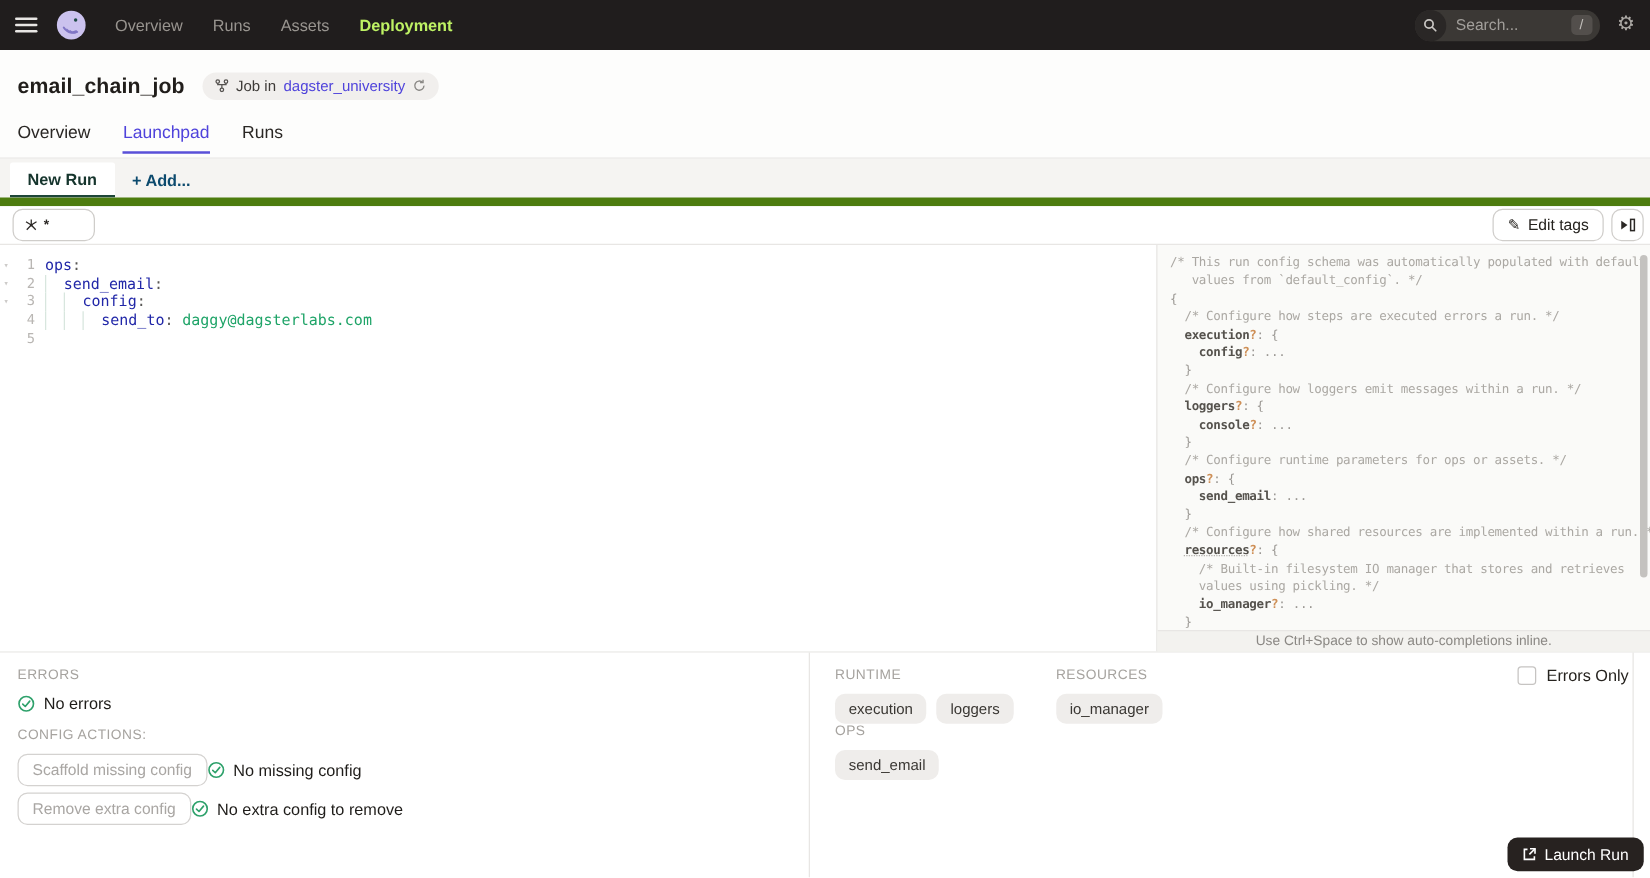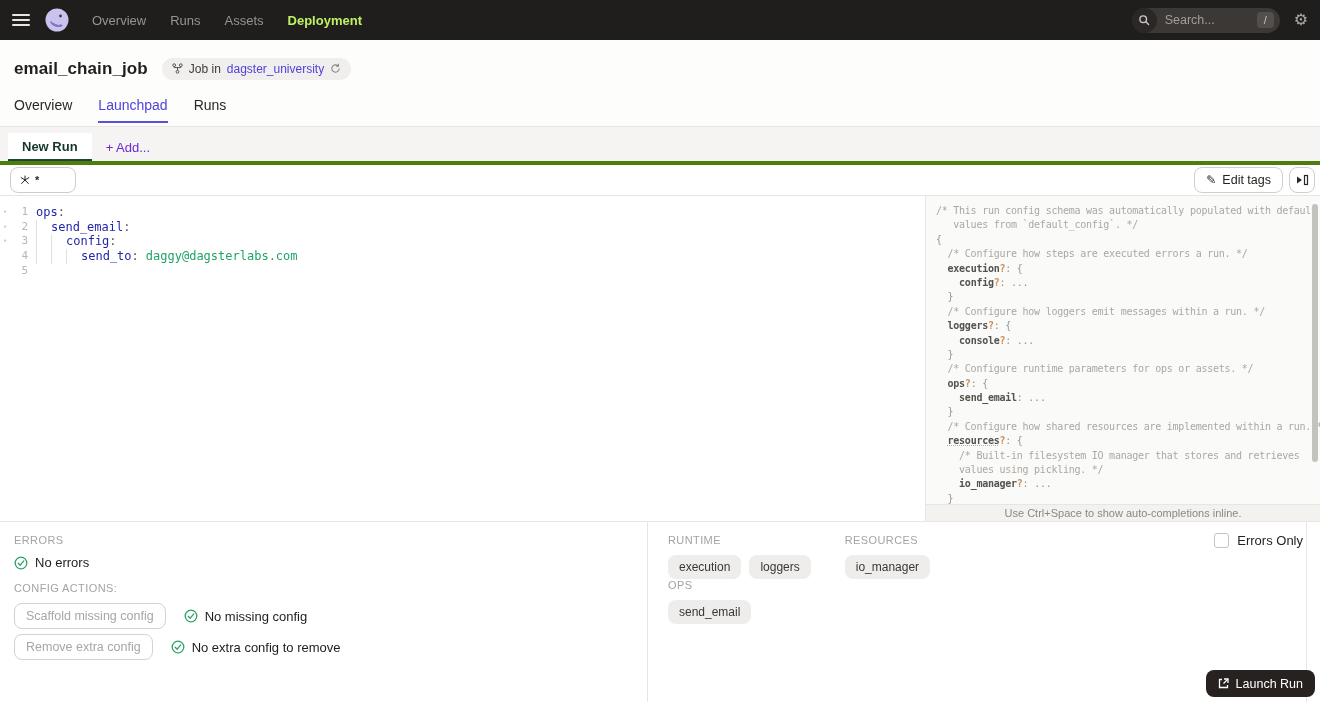--- a/index.html
+++ b/index.html
@@ -28,24 +28,24 @@
   .jobtitle { font-size:17px; font-weight:700; color:#211e1b; margin-right:14px; letter-spacing:.1px; }
   .jobbadge { height:22px; background:#f1efed; border-radius:12px; display:flex; align-items:center; padding:0 10px; gap:6px; font-size:12px; color:#3e3b38; }
   .jobbadge a { color:#4f43db; text-decoration:none; cursor:pointer; }
 
   
   .pagetabs { height:30px; background:#fdfdfc; display:flex; align-items:flex-start; gap:26px; padding:0 14px; border-bottom:1px solid #e8e6e4; flex:0 0 auto; }
   .ptab { font-size:14px; color:#2a2724; padding-bottom:8px; cursor:pointer; border-bottom:2.5px solid transparent; }
   .ptab.active { color:#4f43db; font-weight:500; border-bottom-color:#5a50d8; }
 
   
-  .runband { height:38px; background:#f5f4f2; border-bottom:4px solid #4d7c0f; display:flex; align-items:flex-end; padding:0 8px; flex:0 0 auto; }
+  .runband { height:38px; background:#f5f4f2; border-bottom:7px solid #4d7c0f; display:flex; align-items:flex-end; padding:0 8px; flex:0 0 auto; }
   .runtab { height:28px; padding:0 14px; display:flex; align-items:center; font-size:13px; cursor:pointer; }
   .runtab.active { background:#ffffff; color:#16352d; font-weight:700; border-bottom:2.5px solid #1d4638; border-radius:2px 2px 0 0; }
-  .runtab.inactive { color:#6d28d9; }
+  .runtab.inactive { color:#0c4a6e;font-weight:bold; }
 
   
   .toolbar { height:31px; background:#fff; border-bottom:1px solid #e8e6e4; display:flex; align-items:center; padding:0 5px 0 10px; flex:0 0 auto; position:relative; }
   .opsel { width:66px; height:26px; border:1px solid #cfcdca; border-radius:8px; background:#fff; display:flex; align-items:center; padding:0 8px; gap:4px; cursor:text; }
   .opsel .star { font-size:11px; color:#2a2724; font-weight:700; }
   .toolbar-right { margin-left:auto; display:flex; align-items:center; gap:6px; }
   .btn { height:26px; border:1px solid #d0cecb; border-radius:8px; background:#fff; display:flex; align-items:center; gap:6px; padding:0 11px; font-size:12.5px; color:#26231f; cursor:pointer; }
   .btn .pencil { font-size:12px; color:#26231f; }
   .sqbtn { width:26px; justify-content:center; padding:0; }
 
@@ -71,21 +71,21 @@
   .sp { color:#9b9894; }
   .schema-thumb { position:absolute; right:2px; top:8px; width:6px; height:258px; border-radius:3px; background:#c4c2bf; cursor:grab; }
   .schema-footer { position:absolute; left:0; right:0; bottom:0; height:17px; background:#f3f2ef; border-top:1px solid #e8e6e4;
     font-family:"Liberation Sans", sans-serif; font-size:11px; letter-spacing:0; color:#8b8884; display:flex; align-items:center; justify-content:center; }
 
   
   .bottom { flex:1; display:flex; border-top:1px solid #e8e6e4; background:#fff; }
   .bleft { width:648px; border-right:1px solid #e8e6e4; padding:12px 14px; }
   .seclabel { font-size:11px; color:#a6a39f; letter-spacing:.4px; margin-bottom:9px; }
   .statusrow { display:flex; align-items:center; gap:7px; font-size:13px; color:#1f1d1a; margin-bottom:12px; }
-  .actionrow { display:flex; align-items:center; gap:18px; margin-bottom:5px; }
+  .actionrow { display:flex; align-items:center; gap:0; margin-bottom:5px; }
   .actionbtn { height:26px; border:1px solid #d4d2d0; border-radius:8px; background:#fff; padding:0 11px; font-size:12.5px; color:#a9a6a3;
     display:flex; align-items:center; cursor:pointer; font-family:"Liberation Sans", sans-serif; }
   .actionstatus { display:flex; align-items:center; gap:7px; font-size:13px; color:#1f1d1a; }
 
   .bright { flex:1; position:relative; padding:12px 0 0 20px; }
   .vline { position:absolute; top:0; bottom:0; right:13px; width:1px; background:#e8e6e4; }
   .groups-row { display:flex; gap:34px; margin-bottom:0; }
   .taggroup .seclabel { margin-bottom:9px; }
   .tagrow { display:flex; gap:8px; }
   .tag { background:#efedeb; border-radius:8px; padding:5px 11px; font-size:12px; color:#3a3733; cursor:pointer; }

